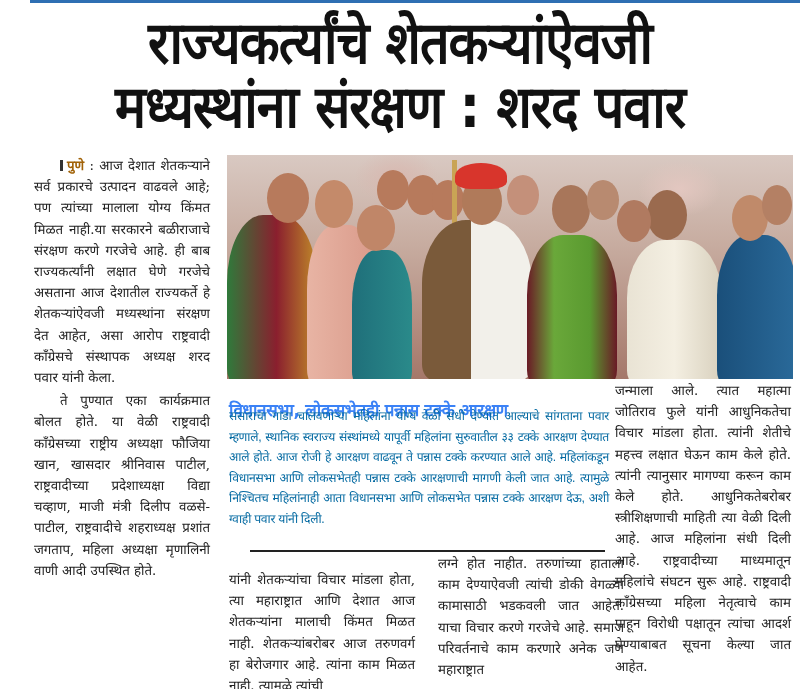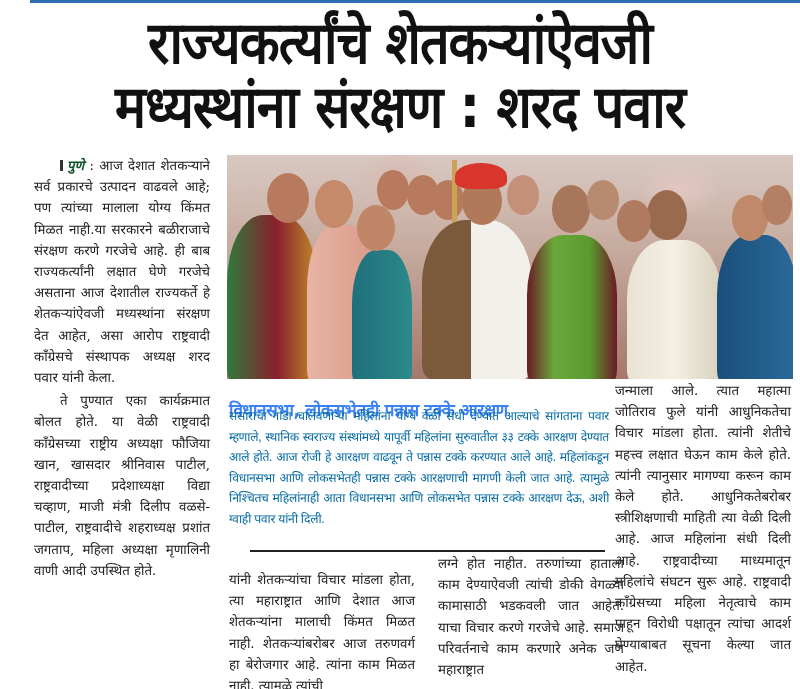--- a/index.html
+++ b/index.html
@@ -13,21 +13,21 @@
       display: block; font-family: "DejaVu Sans", sans-serif; font-weight: bold;
       color: #111; letter-spacing: -1px; line-height: 58px;
       transform: scaleY(1.12);
     }
     .headline .line1 { font-size: 52px; }
     .headline .line2 { font-size: 52px; margin-top: 6px; }
 
     .col { position: absolute; font-family: "DejaVu Serif", "Liberation Serif", serif; font-size: 13.3px; line-height: 21.2px; text-align: justify; color: #222; }
     .col p { text-indent: 26px; margin-bottom: 2px; }
     .col p.noindent { text-indent: 0; }
-    .dateline { font-family: "DejaVu Sans", sans-serif; font-weight: bold; color: #14532d; font-style: italic; }
+    .dateline { font-family: "DejaVu Sans", sans-serif; font-weight: bold; color: #a16207; }
     .dateline-bar { display: inline-block; width: 3px; height: 11px; background: #333; margin-right: 4px; vertical-align: -1px; }
 
     .col-left { left: 34px; top: 155px; width: 176px; }
 
     .photo {
       position: absolute; left: 227px; top: 155px; width: 566px; height: 224px; overflow: hidden;
       background: linear-gradient(180deg, #d9c9c2 0%, #c7aca0 40%, #a5786a 100%);
     }
     .photo .bg { position: absolute; inset: 0; background:
       radial-gradient(ellipse 60px 40px at 80% 15%, #e3c7c0 0%, transparent 70%),

